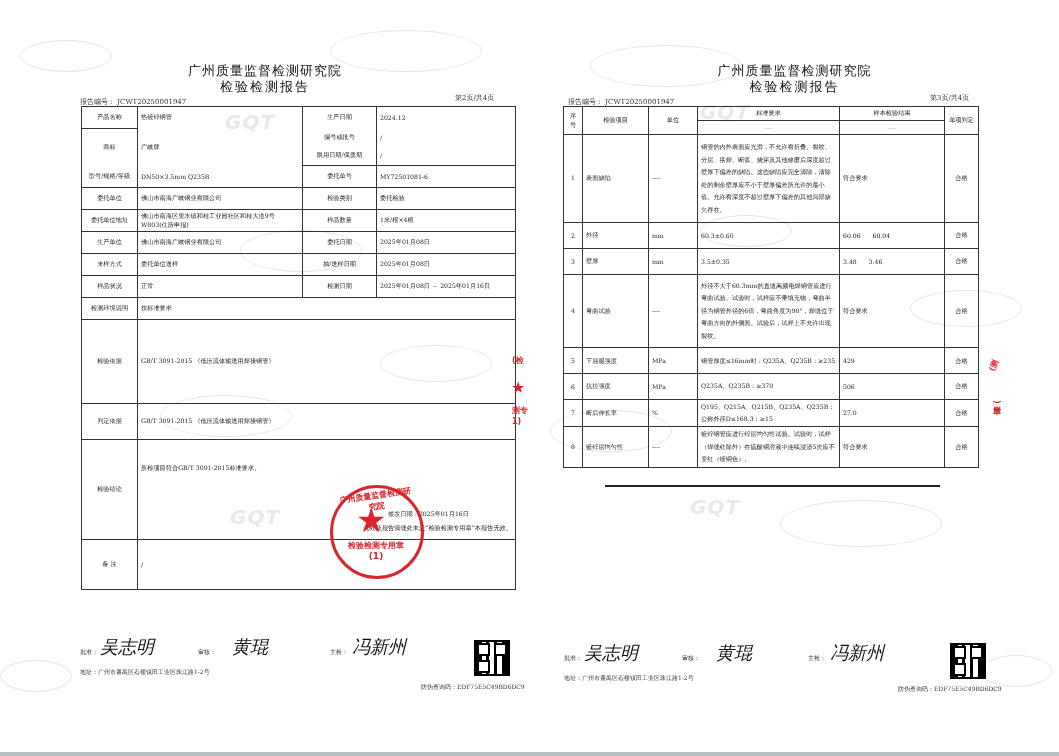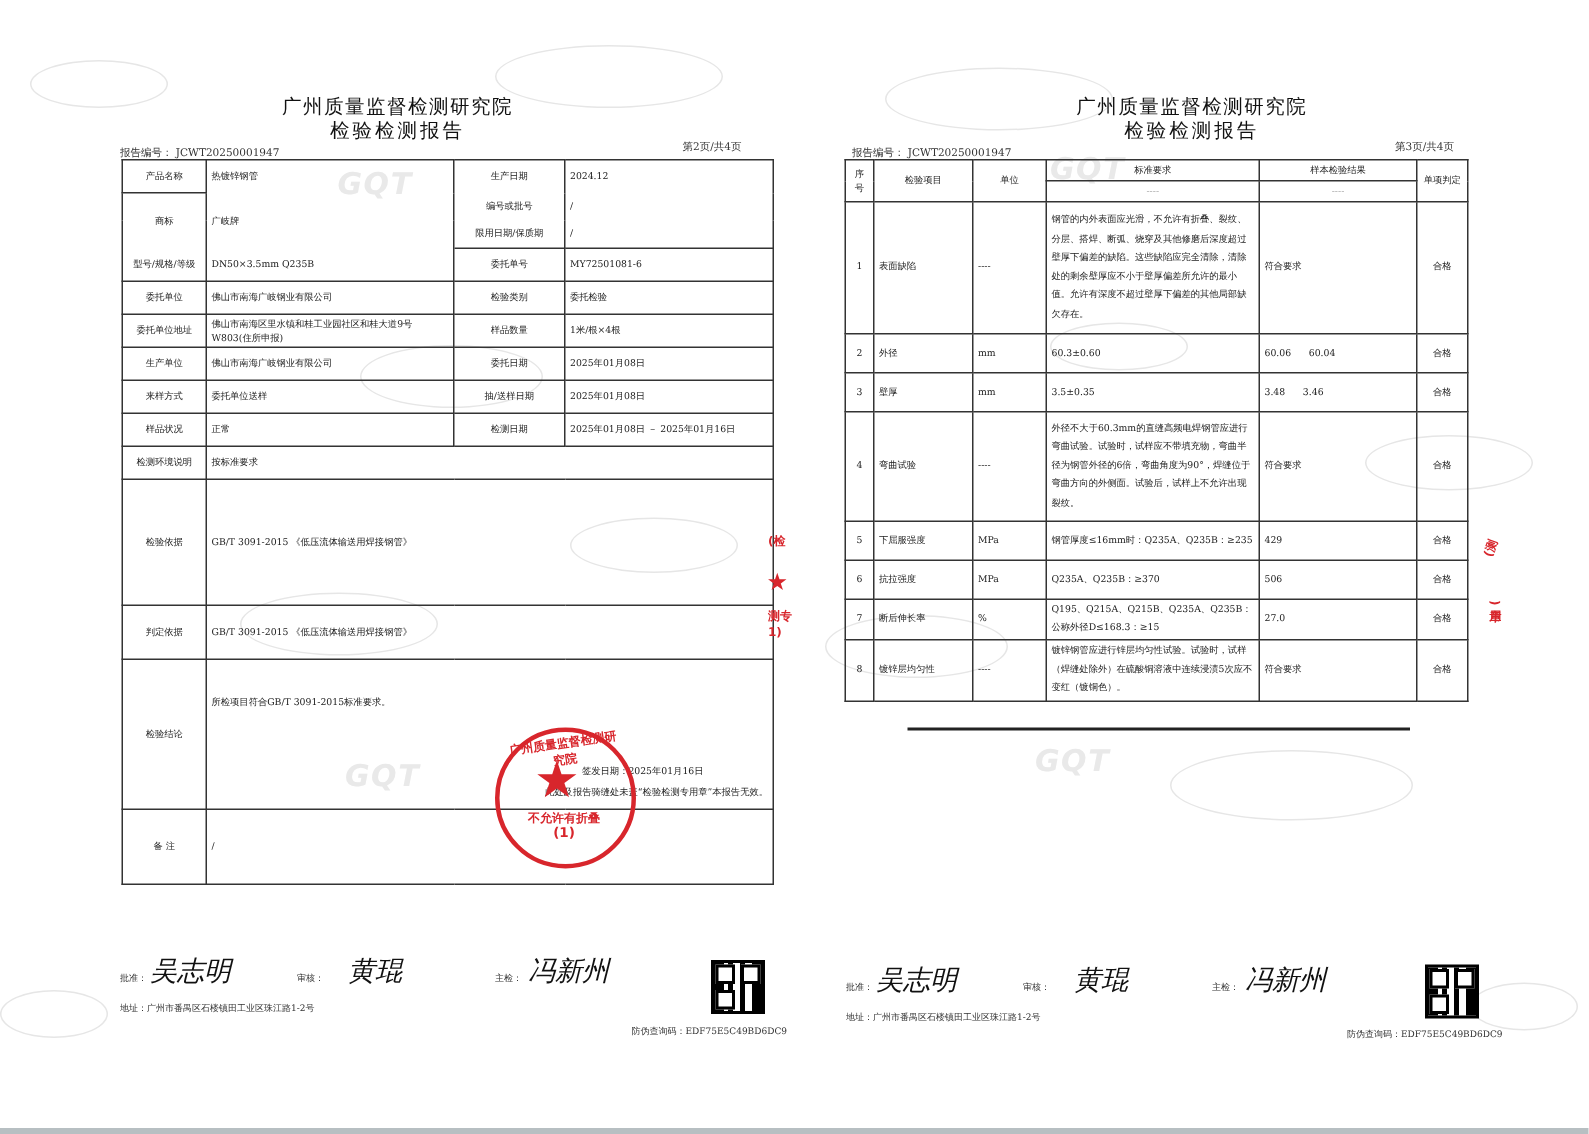--- a/index.html
+++ b/index.html
@@ -143,21 +143,21 @@
       <td class="lbl">备  注</td>
       <td colspan="3">/</td>
     </tr>
   </tbody>
     </table>
 
   <div>
     <div class="seal-ring" style="left:330px;top:485px;width:88px;height:88px;"></div>
     <div class="seal-text" style="left:338px;top:490px;width:76px;text-align:center;font-size:8px;transform:rotate(-8deg);">广州质量监督检测研究院</div>
     <div class="star" style="left:356px;top:503px;font-size:34px;">★</div>
-    <div class="seal-text" style="left:338px;top:540px;width:76px;text-align:center;font-size:8px;">不允许有折叠</div>
+    <div class="seal-text" style="left:338px;top:540px;width:76px;text-align:center;font-size:8px;">检验检测专用章</div>
     <div class="seal-text" style="left:338px;top:551px;width:76px;text-align:center;font-size:9px;">(1)</div>
   </div>
 
   <div>
     <div class="seal-text" style="left:512px;top:355px;font-size:8px;line-height:12px;">(检</div>
     <div class="star" style="left:511px;top:380px;font-size:16px;">★</div>
     <div class="seal-text" style="left:512px;top:405px;font-size:8px;">测专</div>
     <div class="seal-text" style="left:512px;top:417px;font-size:8px;">1)</div>
   </div>
 

